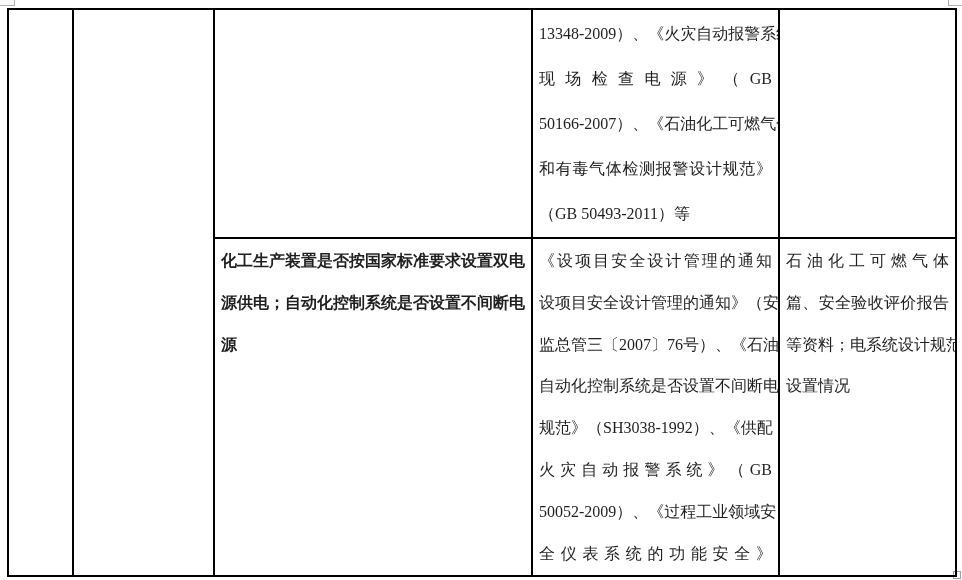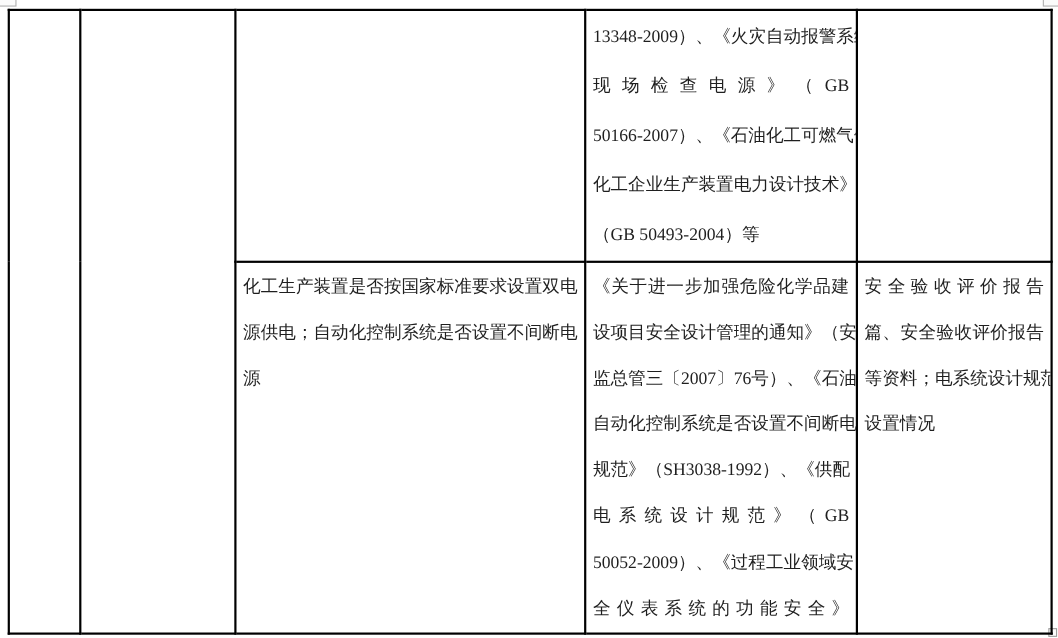--- a/index.html
+++ b/index.html
@@ -17,21 +17,21 @@
     table-layout:fixed;
     width:950px;
   }
   table.doc-table td{
     border:2px solid #000000;
     vertical-align:top;
     padding:1px 6px;
     font-size:16px;
     overflow:hidden;
   }
-  td.v-mid{vertical-align:middle;}
+  td.v-mid{vertical-align:middle;font-weight:bold;}
   .r1-h{height:223px;}
   .r2-h{height:329px;}
   .line{
     text-align:justify;
     text-align-last:justify;
     -moz-text-align-last:justify;
     white-space:nowrap;
   }
   .line.nj{text-align-last:left;-moz-text-align-last:left;}
   .lh-r1 .line{line-height:45px;}
@@ -67,49 +67,49 @@
     <tbody>
         <tr>
       <td rowspan="2" class="r1-h"></td>
       <td rowspan="2"></td>
       <td></td>
       <td class="lh-r1">
         <div>
               <div class="line">13348-2009）、《火灾自动报警系统</div>
               <div class="line">现场检查电源》（GB</div>
               <div class="line">50166-2007）、《石油化工可燃气体</div>
-              <div class="line">化工企业生产装置电力设计技术》</div>
-              <div class="line nj">（GB 50493-2004）等</div>
+              <div class="line">和有毒气体检测报警设计规范》</div>
+              <div class="line nj">（GB 50493-2011）等</div>
             </div>
       </td>
       <td></td>
     </tr>
     <tr>
       <td class="r2-h lh-r2 v-mid">
         <div>
               <div class="line">化工生产装置是否按国家标准要求设置双电</div>
               <div class="line">源供电；自动化控制系统是否设置不间断电</div>
               <div class="line nj">源</div>
             </div>
       </td>
       <td class="lh-r2">
         <div>
-              <div class="line">《关于进一步加强危险化学品建</div>
+              <div class="line">《设项目安全设计管理的通知</div>
               <div class="line">设项目安全设计管理的通知》（安</div>
               <div class="line">监总管三〔2007〕76号）、《石油</div>
               <div class="line">自动化控制系统是否设置不间断电</div>
               <div class="line">规范》（SH3038-1992）、《供配</div>
-              <div class="line">电系统设计规范》（GB</div>
+              <div class="line">火灾自动报警系统》（GB</div>
               <div class="line">50052-2009）、《过程工业领域安</div>
               <div class="line">全仪表系统的功能安全》</div>
             </div>
       </td>
       <td class="lh-r2">
         <div>
-              <div class="line">安全验收评价报告</div>
+              <div class="line">石油化工可燃气体</div>
               <div class="line">篇、安全验收评价报告</div>
               <div class="line">等资料；电系统设计规范</div>
               <div class="line nj">设置情况</div>
             </div>
       </td>
     </tr>
   </tbody>
     </table>
 
 </div>

